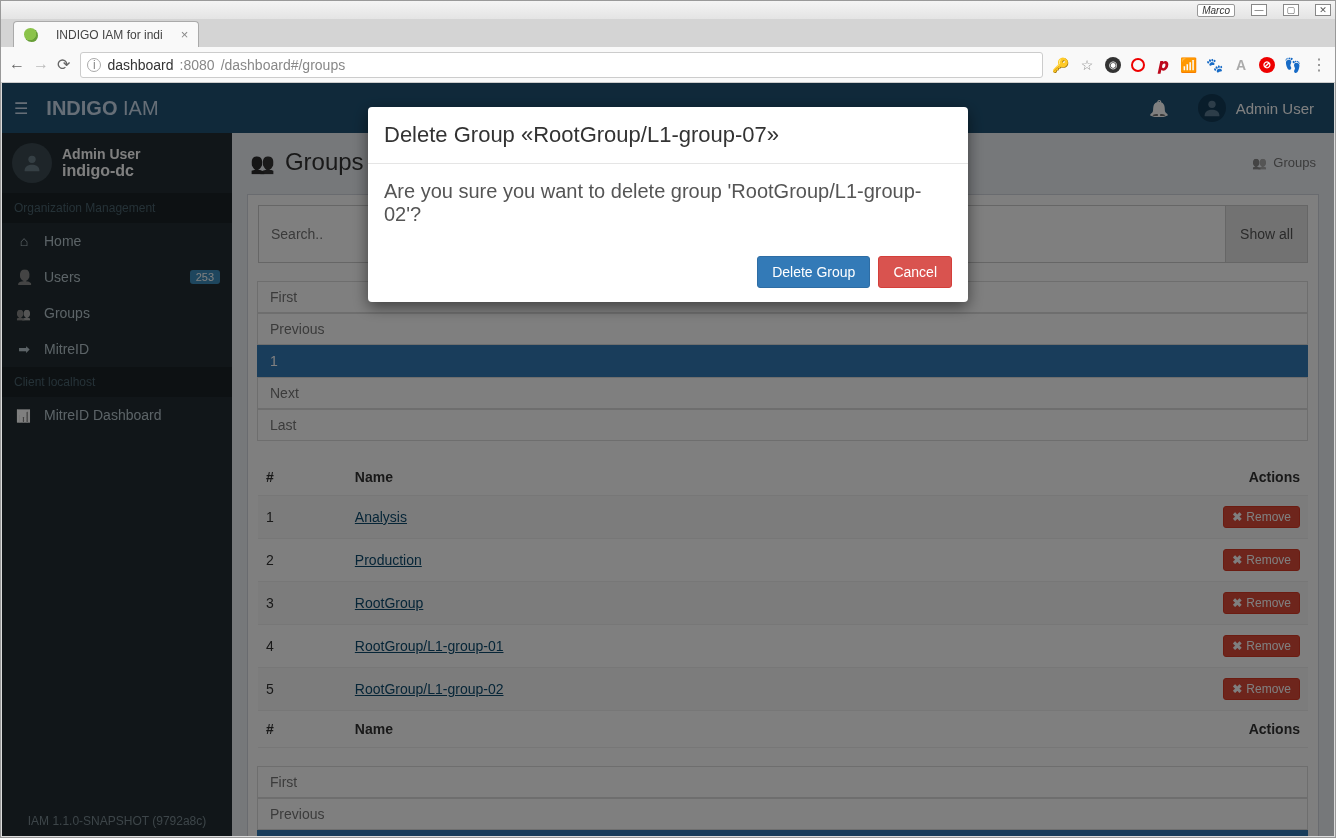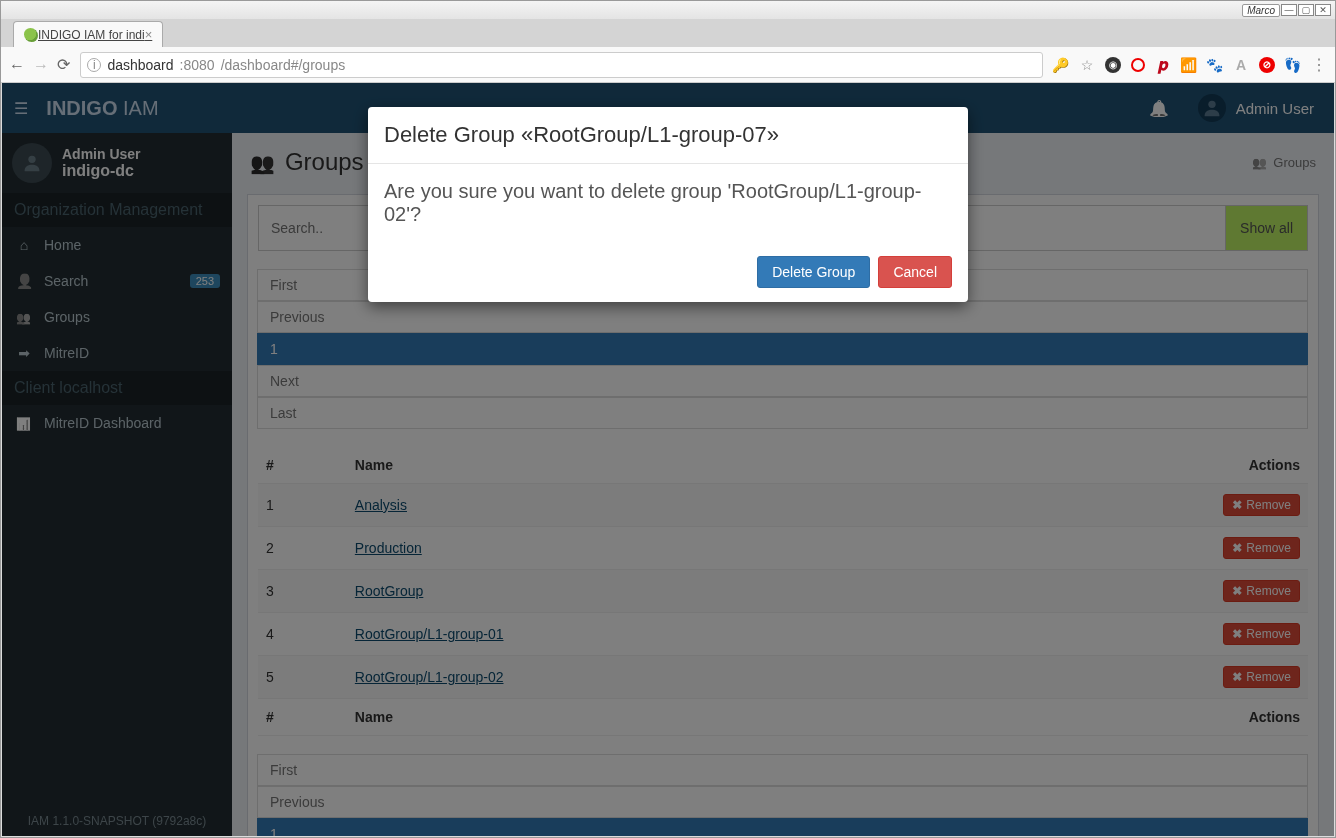--- a/index.html
+++ b/index.html
@@ -1,24 +1,24 @@
 <!DOCTYPE html>
 <html><head>
 <meta charset="utf-8">
 <style>
 * { margin:0; padding:0; box-sizing:border-box; font-family:"Source Sans Pro","Helvetica Neue",Helvetica,Arial,sans-serif; }
 body { background:#ecf0f5; color:#333; font-size:14px; }
 
 
 .browser-chrome { width:1336px; height:838px; background:#dcdcdc; border:1px solid #999; position:relative; overflow:hidden; }
-.titlebar { height:18px; background:linear-gradient(#f4f4f4,#e4e4e4); display:flex; justify-content:flex-end; align-items:center; padding-right:4px; gap:1px; font-size:10px; }
+.titlebar { height:18px; background:linear-gradient(#f4f4f4,#e4e4e4); display:flex; justify-content:flex-end; align-items:center; padding-right:4px; gap:16px; font-size:10px; }
 .titlebar .badge { border:1px solid #999; background:#fff; padding:0 4px; border-radius:2px; font-style:italic; }
 .titlebar .win-btn { width:16px; height:12px; border:1px solid #888; background:#fff; display:flex; align-items:center; justify-content:center; font-size:9px; color:#555; }
 .tabstrip { height:28px; background:#d4d4d4; display:flex; align-items:flex-end; padding-left:12px; }
-.tab { display:flex; align-items:center; gap:0; background:#f9f9f9; border:1px solid #aaa; border-bottom:none; border-radius:4px 4px 0 0; padding:4px 10px; font-size:12px; color:#444; height:26px;text-decoration:underline; }
+.tab { display:flex; align-items:center; gap:18px; background:#f9f9f9; border:1px solid #aaa; border-bottom:none; border-radius:4px 4px 0 0; padding:4px 10px; font-size:12px; color:#444; height:26px; }
 .tab .favicon { width:14px; height:14px; background:radial-gradient(circle at 40% 40%,#8bc34a 55%,#689f38 56%); border-radius:50% 60% 50% 60%; }
 .tab .close { color:#888; font-size:13px; }
 .toolbar { height:36px; background:#f9f9f9; border-bottom:1px solid #ccc; display:flex; align-items:center; padding:0 8px; gap:10px; }
 .toolbar .nav-icons { display:flex; gap:8px; color:#666; font-size:16px; }
 .toolbar .nav-icons span.disabled { color:#bbb; }
 .omnibox { flex:1; display:flex; align-items:center; border:1px solid #ccc; background:#fff; border-radius:3px; height:26px; padding:0 6px; font-size:14px; color:#222; gap:6px; }
 .omnibox .info { color:#888; font-size:12px; border:1px solid #aaa; border-radius:50%; width:14px; height:14px; display:flex; align-items:center; justify-content:center; }
 .omnibox .host { color:#333; }
 .omnibox .path { color:#888; }
 .toolbar .ext-icons { display:flex; gap:10px; align-items:center; font-size:14px; }
@@ -47,38 +47,38 @@
 .app-header .bell { color:#cde; font-size:16px; margin-right:28px; }
 .app-header .avatar { width:28px; height:28px; border-radius:50%; background:#133A56; display:flex; align-items:center; justify-content:center; margin-right:10px; }
 .app-header .username { color:#fff; margin-right:20px; font-size:15px; }
 
 
 .sidebar { position:absolute; top:50px; bottom:0; left:0; width:230px; background:#222d32; color:#b8c7ce; }
 .sidebar .user-panel { padding:10px; display:flex; align-items:center; gap:10px; }
 .sidebar .user-panel .avatar { width:40px; height:40px; border-radius:50%; background:#3c4a52; display:flex; align-items:center; justify-content:center; }
 .sidebar .user-panel .info .name { font-weight:600; color:#fff; font-size:14px; }
 .sidebar .user-panel .info .org { color:#fff; font-weight:600; font-size:16px; }
-.sidebar .section-header { padding:8px 12px; font-size:16px; color:#4b646f; background:#1a2226; }
+.sidebar .section-header { padding:8px 12px; font-size:12px; color:#4b646f; background:#1a2226; }
 .sidebar ul { list-style:none; }
 .sidebar li { padding:10px 14px; display:flex; align-items:center; gap:12px; color:#b8c7ce; font-size:14px; position:relative; }
 .sidebar li .ico { width:16px; text-align:center; color:#b8c7ce; }
 .sidebar li .badge { position:absolute; right:12px; background:#3c8dbc; color:#fff; font-size:11px; padding:1px 6px; border-radius:3px; }
 .sidebar .footer-version { position:absolute; bottom:8px; left:0; right:0; text-align:center; font-size:12px; color:#7a8a92; }
 
 
 .content-wrapper { position:absolute; top:50px; left:230px; right:0; bottom:0; background:#ecf0f5; overflow:auto; padding:0; }
 .page-header { padding:15px 18px 8px; display:flex; align-items:center; justify-content:space-between; }
 .page-header h1 { font-size:24px; font-weight:500; color:#333; display:flex; align-items:center; gap:10px; }
 .breadcrumb { font-size:13px; color:#777; display:flex; align-items:center; gap:6px; }
 .breadcrumb .ico { font-size:14px; }
 
 .box { background:#fff; border:1px solid #d2d6de; margin:10px 15px 15px; padding:10px; }
 .search-row { display:flex; }
 .search-row input { flex:1; border:1px solid #ccc; padding:8px 12px; font-size:14px; color:#777; border-right:none; }
-.search-row button { border:1px solid #ccc; background:#bef264; padding:14px 14px; font-size:14px; color:#555; }
+.search-row button { border:1px solid #ccc; background:#e5e5e5; padding:20px 14px; font-size:14px; color:#555; }
 
 .pagination { display:flex; justify-content:center; margin:18px 0; gap:0;flex-direction:column; }
 .pagination a { border:1px solid #ddd; padding:7px 12px; color:#777; font-size:14px; background:#fff; margin-left:-1px; }
 .pagination a.active { background:#337ab7; color:#fff; border-color:#337ab7; }
 
 table.tbl { width:100%; border-collapse:collapse; }
 table.tbl th, table.tbl td { padding:10px 8px; text-align:left; font-size:14px; border-bottom:1px solid #eee; }
 table.tbl th:last-child, table.tbl td:last-child { text-align:right; }
 table.tbl tbody tr:nth-child(odd) { background:#f9f9f9; }
 table.tbl tbody td a { color:#0c4a6e; }
@@ -186,21 +186,21 @@
         </div>
       </div>
       <div class="section-header">Organization Management</div>
       <ul>
         <li>
             <span class="ico glyph-home"></span>
             <span>Home</span>
           </li>
         <li>
             <span class="ico glyph-user"></span>
-            <span>Search</span>
+            <span>Users</span>
             <span class="badge">253</span>
           </li>
         <li>
             <span class="ico glyph-group"></span>
             <span>Groups</span>
           </li>
         <li>
             <span class="ico glyph-signin"></span>
             <span>MitreID</span>
           </li>

